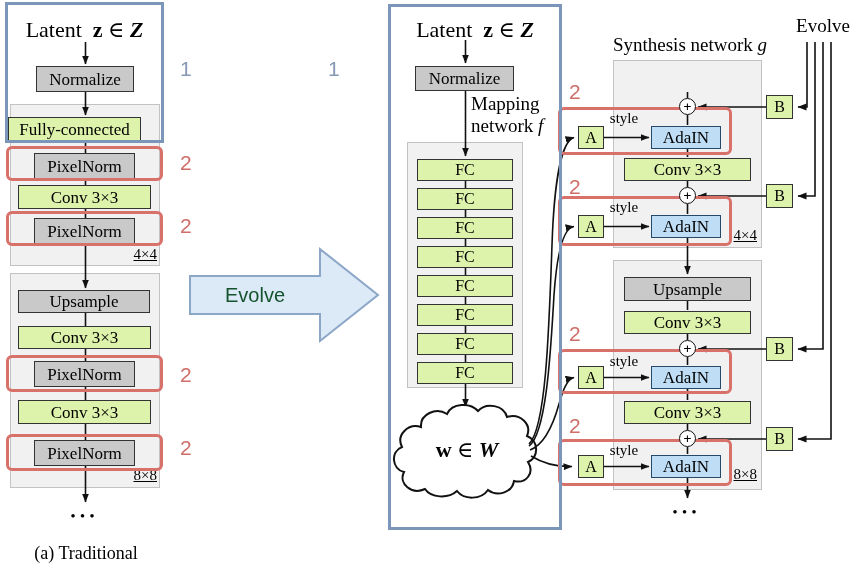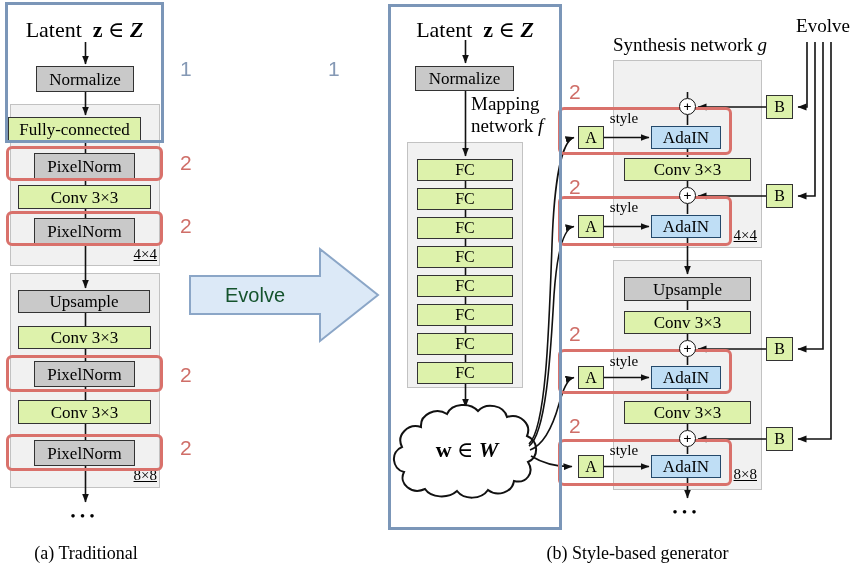--- a/index.html
+++ b/index.html
@@ -307,15 +307,14 @@
       <span>+</span>
     </div>
 
   <div class="abs marker m-blue" style="left:328px;top:57px;width:28px"><span>1</span></div>
   <div class="abs marker m-red" style="left:569px;top:80px;width:28px"><span>2</span></div>
   <div class="abs marker m-red" style="left:569px;top:175px;width:28px"><span>2</span></div>
   <div class="abs marker m-red" style="left:569px;top:322px;width:28px"><span>2</span></div>
   <div class="abs marker m-red" style="left:569px;top:414px;width:28px"><span>2</span></div>
 
   <div class="abs dots center" style="left:647px;top:504px;width:80px"><span>•••</span></div>
-  <div class="abs caption center" style="left:495px;top:543px;width:285px"><span>(b) Style-based generator</span></div>
 
 </div>
 
 </body></html>

